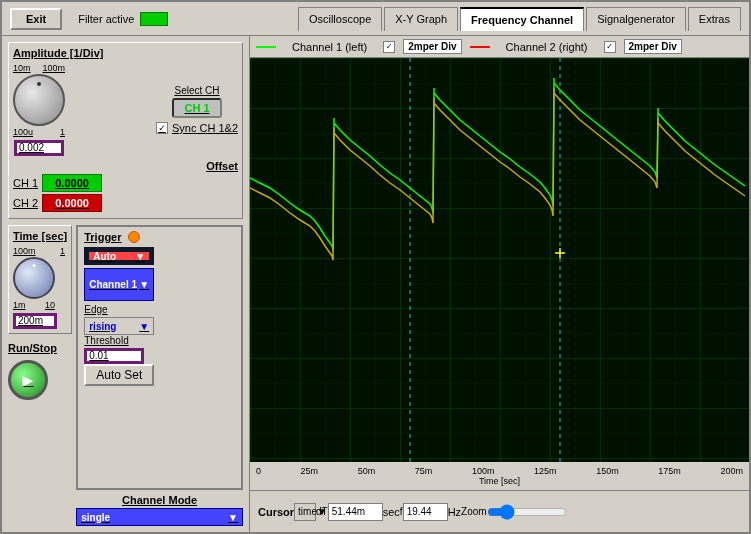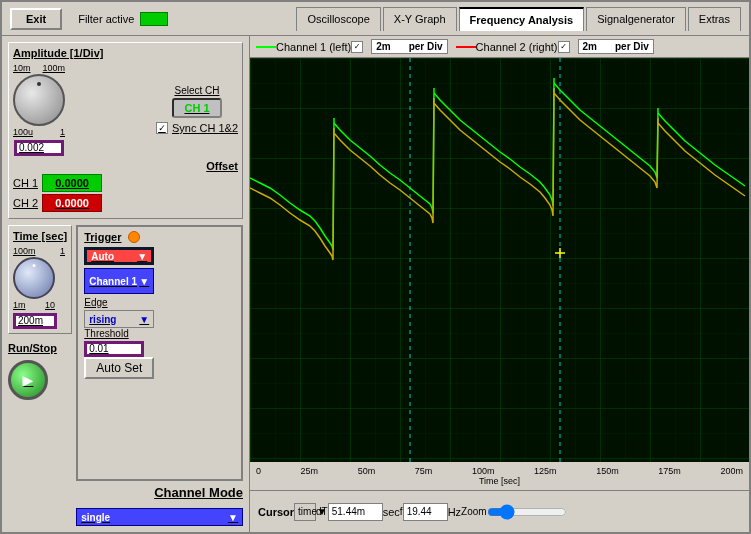--- a/index.html
+++ b/index.html
@@ -262,38 +262,38 @@
     .trigger-led {
       width: 12px;
       height: 12px;
       border-radius: 50%;
       background: #ff8800;
       border: 1px solid #cc5500;
     }
     .dropdown {
       background: #ff4444;
       color: #fff;
-      border: 3px solid #0f172a;
+      border: 5px solid #0f172a;
       width: 70px;
       height: 18px;
       font-size: 10px;
       font-weight: bold;
       display: flex;
       align-items: center;
       justify-content: space-between;
       padding: 0 4px;
       cursor: pointer;
       margin-bottom: 3px;
     }
     .dropdown-blue {
       background: #4444ff;
       color: #fff;
       border: 1px solid #000088;
       width: 70px;
-      height: 26px;
+      height: 33px;
       font-size: 10px;
       font-weight: bold;
       display: flex;
       align-items: center;
       justify-content: space-between;
       padding: 0 4px;
       cursor: pointer;
       margin-bottom: 3px;
     }
     .dropdown-gray {
@@ -349,24 +349,24 @@
       cursor: pointer;
       display: flex;
       align-items: center;
       justify-content: center;
     }
     .channel-mode-section {
       margin-top: auto;
       padding-top: 4px;
     }
     .channel-mode-label {
-      font-size: 13px;
-      font-weight: bold;
-      text-align: right;
-      margin-bottom: 8px;
+      font-size: 11px;
+      font-weight: bold;
+      text-align: center;
+      margin-bottom: 2px;
     }
     .channel-mode-dropdown {
       background: #4444ff;
       color: #fff;
       border: 1px solid #000088;
       width: 100%;
       height: 18px;
       font-size: 10px;
       font-weight: bold;
       display: flex;
@@ -387,21 +387,21 @@
       display: flex;
       align-items: center;
       padding: 3px 6px;
       gap: 8px;
       flex-shrink: 0;
       border-bottom: 1px solid #808080;
     }
     .ch-indicator {
       display: flex;
       align-items: center;
-      gap: 0;
+      gap: 16px;
     }
     .ch-line-green {
       width: 20px;
       height: 2px;
       background: #00ff00;
     }
     .ch-line-red {
       width: 20px;
       height: 2px;
       background: #ff0000;
@@ -417,21 +417,21 @@
       font-size: 8px;
     }
     .per-div-box {
       background: #fff;
       border: 1px solid #808080;
       padding: 1px 4px;
       font-size: 10px;
       font-weight: bold;
       display: flex;
       align-items: center;
-      gap: 18px;
+      gap: 0;
     }
     .scope-display {
       flex: 1;
       background: #001100;
       position: relative;
       overflow: hidden;
     }
     .scope-bottom {
       background: #d4d0c8;
       height: 42px;
@@ -553,21 +553,21 @@
     <span class="filter-label">Filter active</span>
     <div class="filter-led"></div>
     <div class="tabs-bar">
       <div class="tab">
           <span>Oscilloscope</span>
         </div>
       <div class="tab">
           <span>X-Y Graph</span>
         </div>
       <div class="tab active">
-          <span>Frequency Analysis</span>
+          <span>Frequency Channel</span>
         </div>
       <div class="tab">
           <span>Signalgenerator</span>
         </div>
       <div class="tab">
           <span>Extras</span>
         </div>
     </div>
   </div>
 

